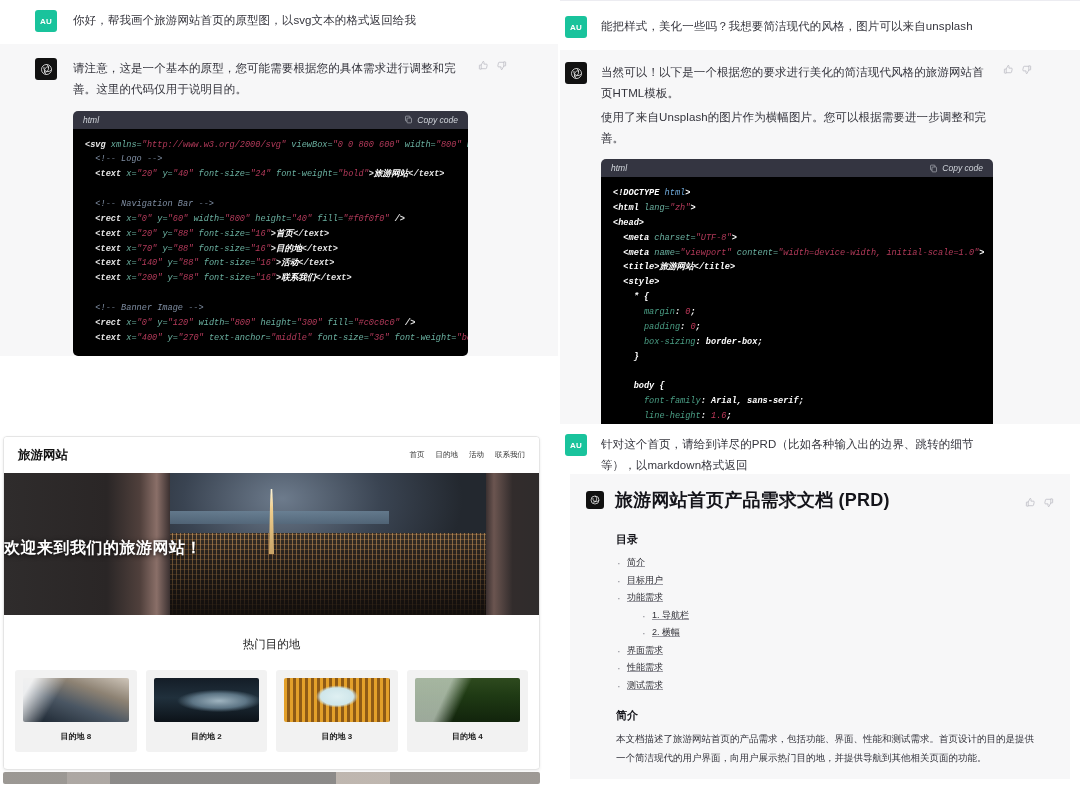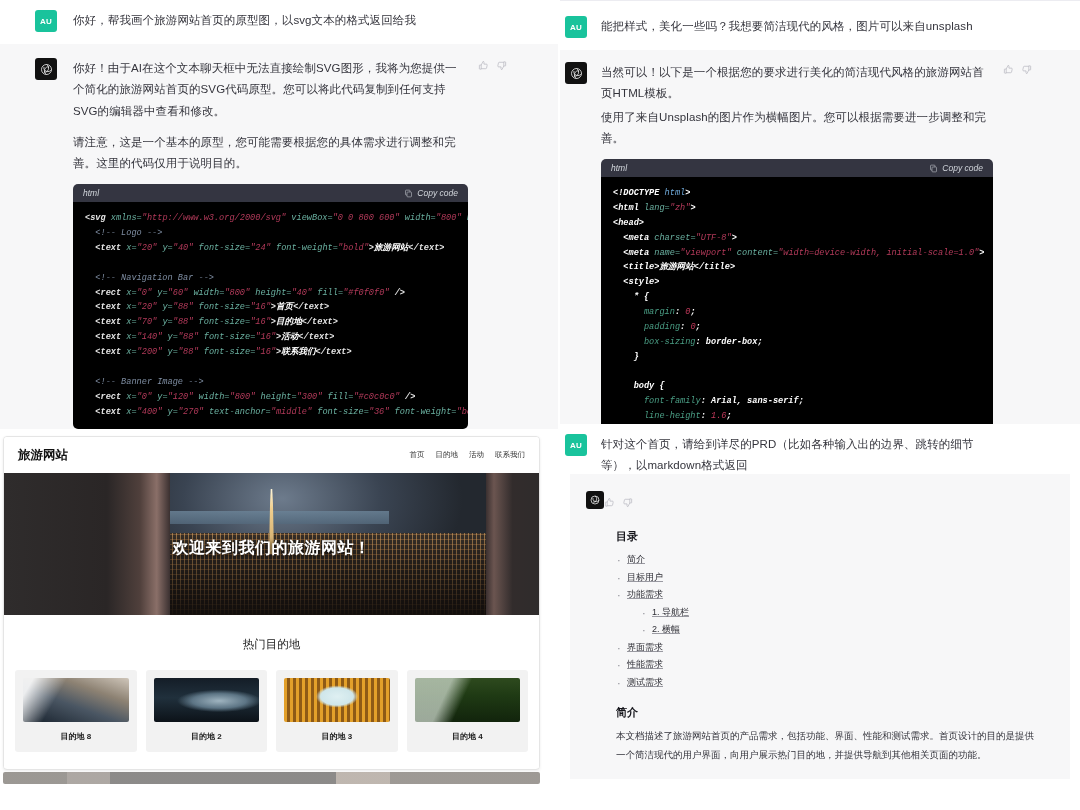--- a/index.html
+++ b/index.html
@@ -108,21 +108,21 @@
   }
   .b-portL {
     position:absolute; left:0; top:0; width:31%; height:100%;
     background:linear-gradient(90deg,#2f2c2c 0%,#2a2626 62%,#50403c 82%,#8a6f68 92%,#3a3030 100%);
   }
   .b-portR {
     position:absolute; right:0; top:0; width:10%; height:100%;
     background:linear-gradient(270deg,#2f2c2c 0%,#322c2c 50%,#6b5550 85%,#3a3030 100%);
   }
   .banner-title {
-    position:absolute; left:0; right:0; top:46%; text-align:center;
+    position:absolute; left:0; right:0; top:46%; 
     font-size:16px; font-weight:bold; color:#fff;
     text-shadow:0 1px 5px rgba(0,0,0,.85); letter-spacing:.5px;
   }
   .hot-title {
     text-align:center; font-size:11.5px; font-weight:normal;
     color:#1c1c1c; padding:22px 0 18px 0; background:#fff;
   }
   .cards { display:flex; gap:9px; padding:0 11px 16px 11px; background:#fff; }
   .card {
     flex:1; background:#f2f2f2; border-radius:3px; padding:8px 8px 10px 8px;
@@ -210,21 +210,20 @@
     <div class="msg assistant" style="padding-bottom:0;">
       <div class="avatar gpt">
         <svg viewBox="0 0 24 24" fill="none" stroke="#fff" stroke-width="1.2">
           <circle cx="12" cy="12" r="8"></circle>
           <path d="M12 4c3 2 4 5 3 8s-4 5-7 4"></path>
           <path d="M20 12c-2 3-5 4-8 3s-5-4-4-7"></path>
           <path d="M12 20c-3-2-4-5-3-8s4-5 7-4"></path>
         </svg>
       </div>
       <div class="bubble">
-        <p>你好！由于AI在这个文本聊天框中无法直接绘制SVG图形，我将为您提供一个简化的旅游网站首页的SVG代码原型。您可以将此代码复制到任何支持SVG的编辑器中查看和修改。</p>
         <p>请注意，这是一个基本的原型，您可能需要根据您的具体需求进行调整和完善。这里的代码仅用于说明目的。</p>
 
         <div class="codeblock">
           <div class="code-head">
             <span>html</span>
             <span class="copy">
               <svg viewBox="0 0 24 24">
                 <rect x="8" y="8" width="12" height="13" rx="2"></rect>
                 <path d="M16 8V5a2 2 0 0 0-2-2H6a2 2 0 0 0-2 2v9a2 2 0 0 0 2 2h2"></path>
               </svg>
@@ -344,20 +343,21 @@
 
     <div class="prd">
       <div class="prd-head">
         <div class="prd-icon">
           <svg viewBox="0 0 24 24" fill="none" stroke="#fff" stroke-width="1.4">
             <circle cx="12" cy="12" r="8"></circle>
             <path d="M12 4c3 2 4 5 3 8s-4 5-7 4"></path>
             <path d="M20 12c-2 3-5 4-8 3s-5-4-4-7"></path>
           </svg>
         </div>
+        <div class="prd-title">旅游网站首页产品需求文档 (PRD)</div>
         <div class="feedback" style="padding-top:9px;">
           <svg viewBox="0 0 24 24">
             <path d="M7 11v9H4a1 1 0 0 1-1-1v-7a1 1 0 0 1 1-1h3zM7 11l4-8a2 2 0 0 1 2 2v4h5a2 2 0 0 1 2 2.4l-1.3 6A2 2 0 0 1 16.7 19H7"></path>
           </svg>
           <svg viewBox="0 0 24 24">
             <path d="M17 13V4h3a1 1 0 0 1 1 1v7a1 1 0 0 1-1 1h-3zM17 13l-4 8a2 2 0 0 1-2-2v-4H6a2 2 0 0 1-2-2.4l1.3-6A2 2 0 0 1 7.3 5H17"></path>
           </svg>
         </div>
       </div>
       <div class="prd-body">

